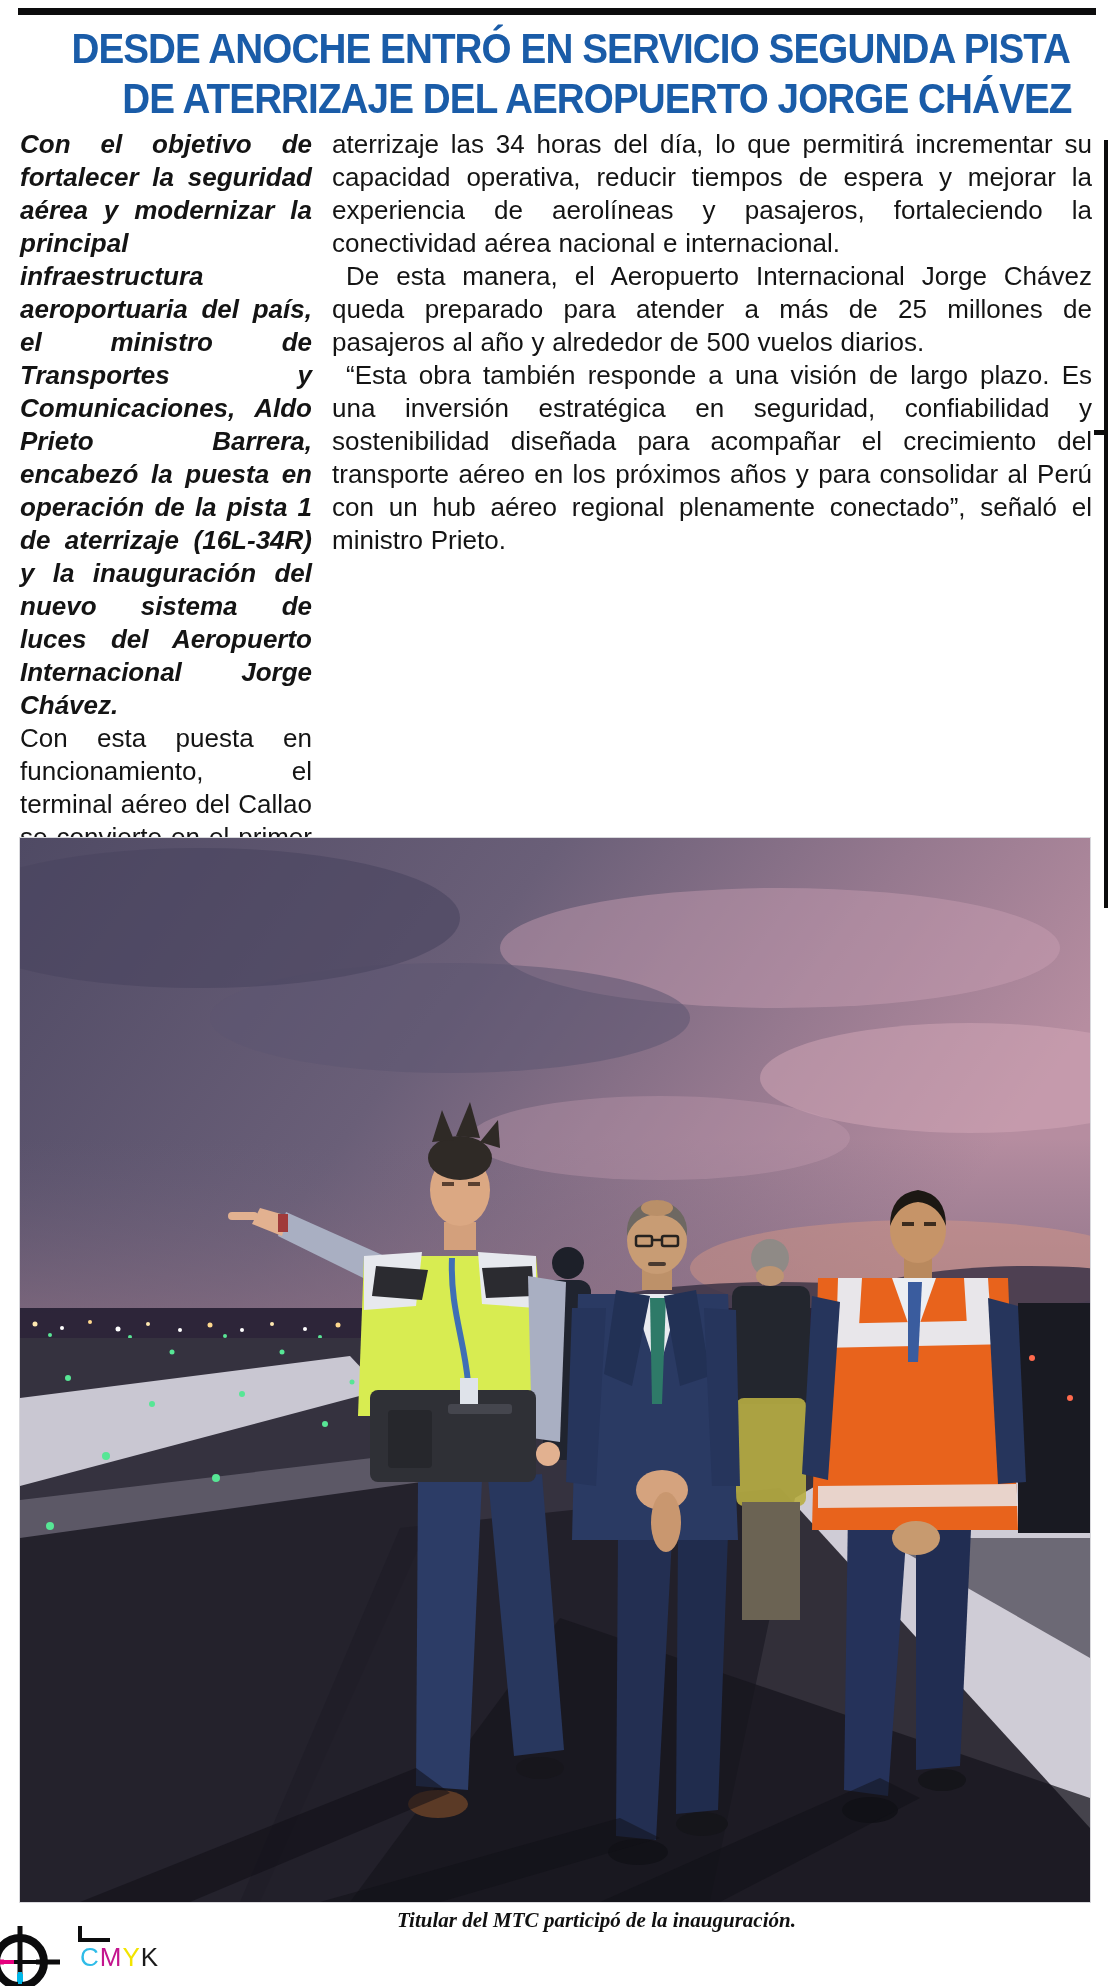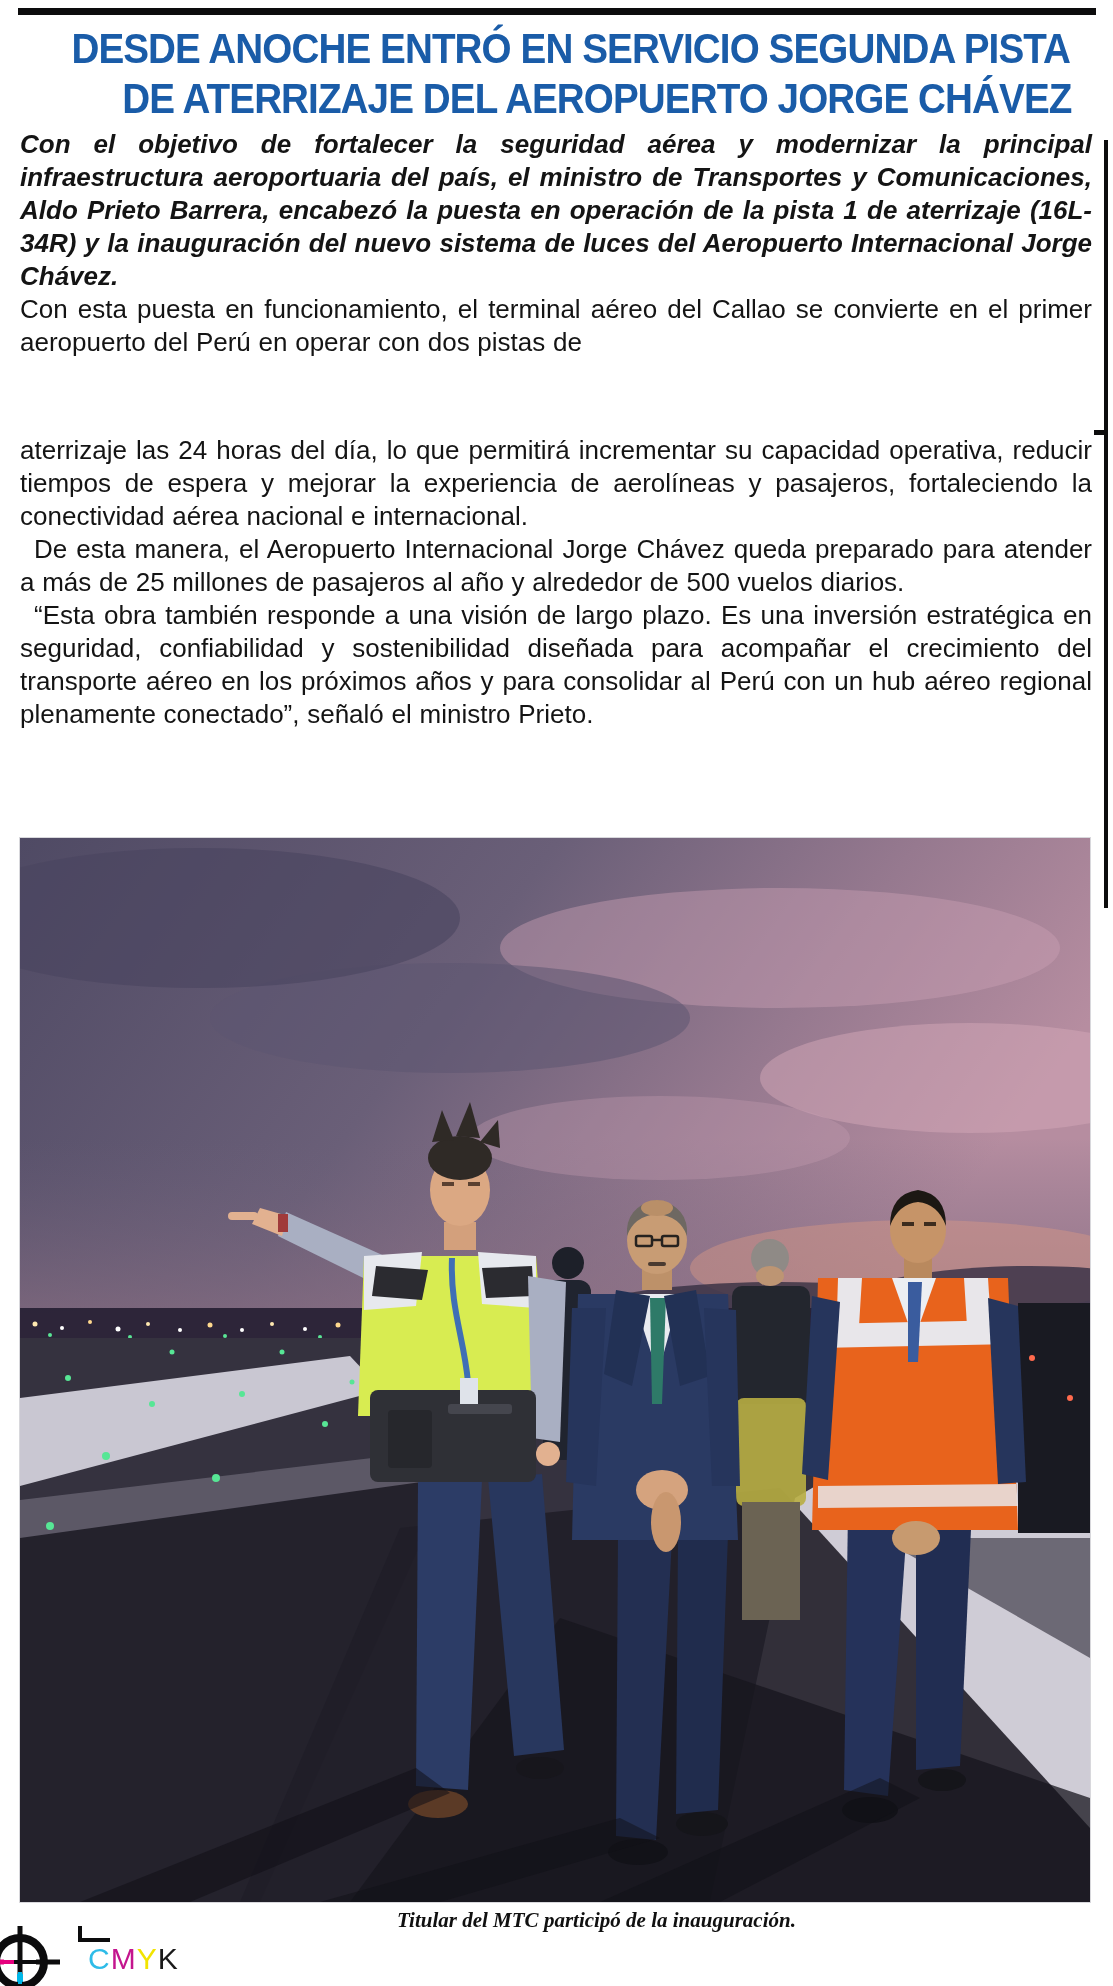--- a/index.html
+++ b/index.html
@@ -14,21 +14,21 @@
     background:#0c0c0d;
   }
   .headline{
     position:absolute; left:0; top:24px; width:100%;
     text-align:right; color:var(--headline-color);
     font-weight:bold; font-size:42px; line-height:50px; letter-spacing:-1px;
   }
   .headline .hl{ display:inline-block; transform:scaleX(.92); transform-origin:center; white-space:nowrap; }
   .body-cols{
     position:absolute; left:20px; top:128px; width:1072px; height:706px;
-    display:flex; gap:14px;flex-direction:column;
+    display:flex; gap:20px;
   }
   .col-left{ flex:0 0 292px; }
   .col-right{ flex:1; }
   .body-cols p{
     margin:0; font-size:26px; line-height:33px; text-align:justify;
     hyphens:auto; -webkit-hyphens:auto; word-spacing:.5px;
   }
   .lead{ font-weight:bold; font-style:italic; }
   .indent{ text-indent:14px; }
   .right-rule{
@@ -45,21 +45,21 @@
   }
   .photo svg{ display:block; width:100%; height:100%; }
   .caption{
     position:absolute; left:0; top:1908px; width:100%;
     text-align:center; font-family:"Liberation Serif", serif;
     font-weight:bold; font-style:italic; font-size:21px; color:#101010;padding-left:40px;
   }
   
   .regmark{ position:absolute; left:-16px; top:1926px; width:130px; height:60px; }
   .cmyk{
-    position:absolute; left:88px; top:1942px; font-size:30px; font-weight:normal;
+    position:absolute; left:80px; top:1942px; font-size:26px; font-weight:normal;
     letter-spacing:1px; font-family:"Liberation Sans", sans-serif;
   }
   .cmyk span{ display:inline-block; }
 </style>
 </head>
 <body>
 
 <div class="page">
 
   <div class="top-rule"></div>
@@ -68,21 +68,21 @@
     <span class="hl">DESDE ANOCHE ENTRÓ EN SERVICIO SEGUNDA PISTA</span><br>
     <span class="hl">DE ATERRIZAJE DEL AEROPUERTO JORGE CHÁVEZ</span>
   </div>
 
   <div class="body-cols">
     <div class="col-left">
       <p class="lead">Con el objetivo de fortalecer la seguridad aérea y modernizar la principal infraestructura aeroportuaria del país, el ministro de Transportes y Comunicaciones, Aldo Prieto Barrera, encabezó la puesta en operación de la pista 1 de aterrizaje (16L-34R) y la inauguración del nuevo sistema de luces del Aeropuerto Internacional Jorge Chávez.</p>
       <p>Con esta puesta en funcionamiento, el terminal aéreo del Callao se convierte en el primer aeropuerto del Perú en operar con dos pistas de</p>
     </div>
     <div class="col-right">
-      <p>aterrizaje las 24 horas del día, lo que permitirá incrementar su capacidad operativa, reducir tiempos de espera y mejorar la experiencia de aerolíneas y pasajeros, fortaleciendo la conectividad aérea nacional e internacional.</p>
+      <p>aterrizaje las 34 horas del día, lo que permitirá incrementar su capacidad operativa, reducir tiempos de espera y mejorar la experiencia de aerolíneas y pasajeros, fortaleciendo la conectividad aérea nacional e internacional.</p>
       <p class="indent">De esta manera, el Aeropuerto Internacional Jorge Chávez queda preparado para atender a más de 25 millones de pasajeros al año y alrededor de 500 vuelos diarios.</p>
       <p class="indent">“Esta obra también responde a una visión de largo plazo. Es una inversión estratégica en seguridad, confiabilidad y sostenibilidad diseñada para acompañar el crecimiento del transporte aéreo en los próximos años y para consolidar al Perú con un hub aéreo regional plenamente conectado”, señaló el ministro Prieto.</p>
     </div>
   </div>
 
   <div class="right-rule"></div>
   <div class="right-rule-tick"></div>
 
   <div class="photo">
     <svg viewBox="0 0 1070 1064" preserveAspectRatio="none">

